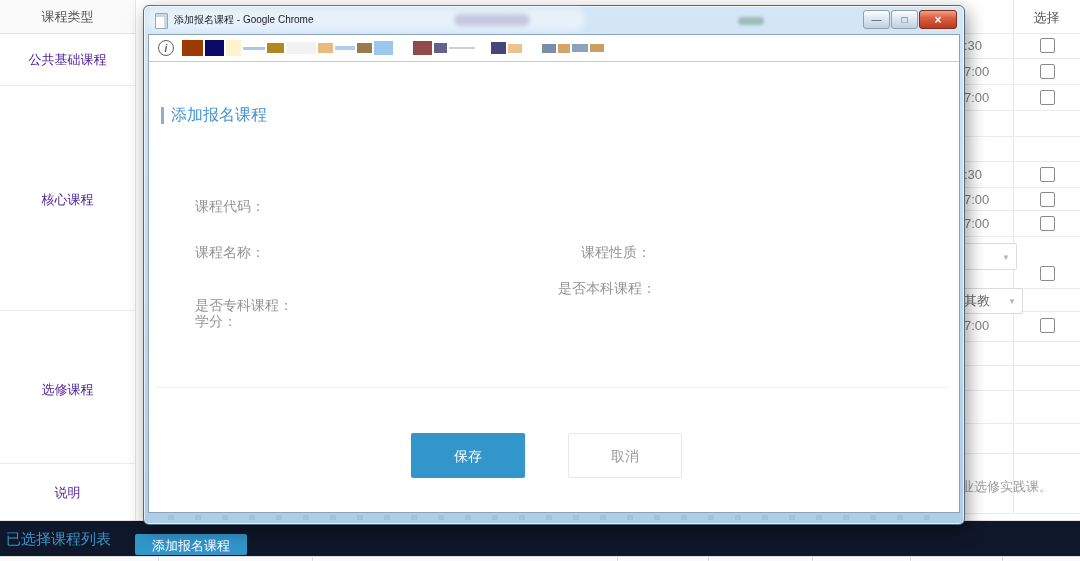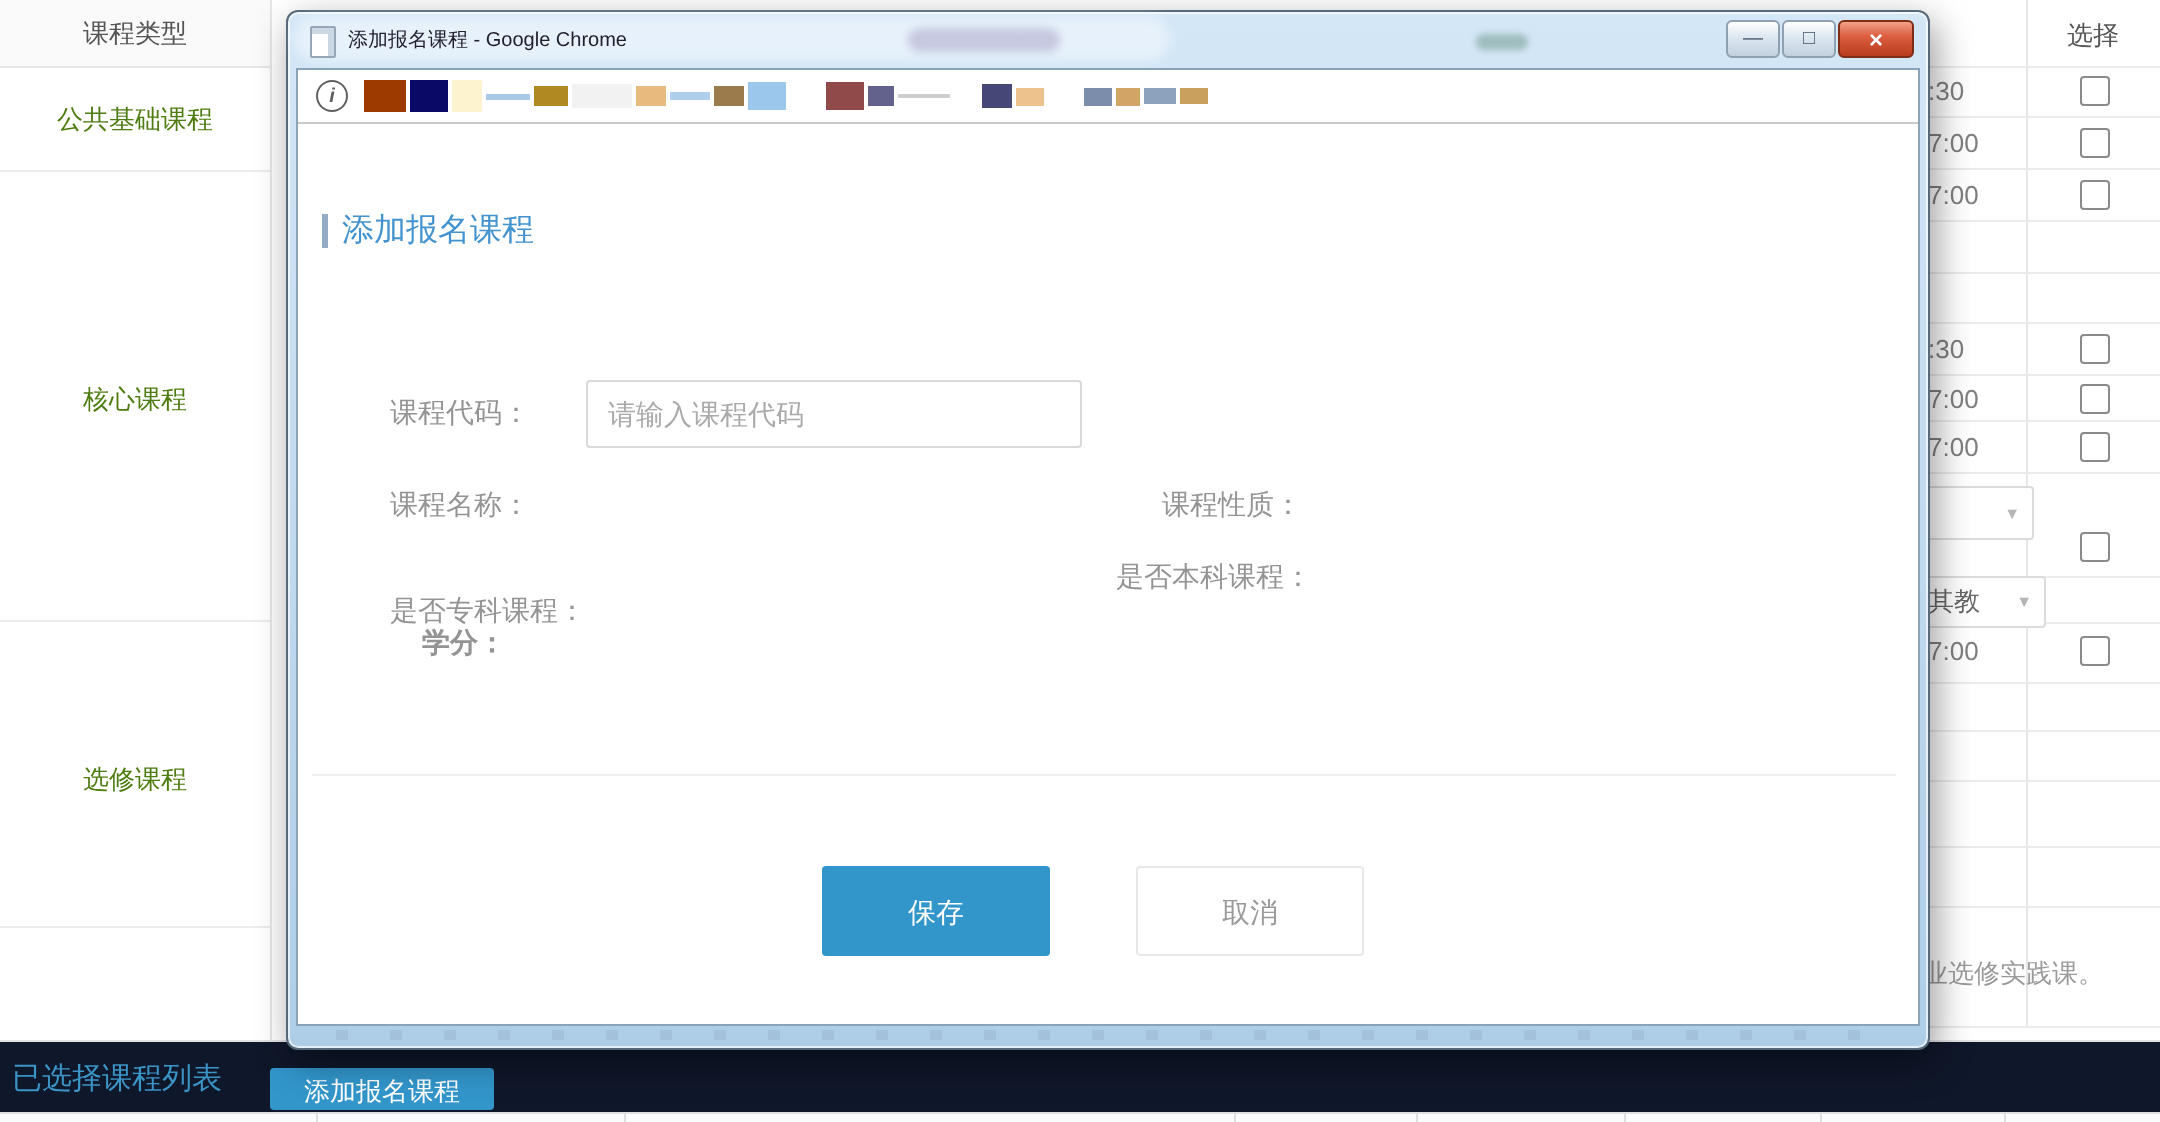--- a/index.html
+++ b/index.html
@@ -3,21 +3,21 @@
 <meta charset="utf-8">
 <style>
   html,body{margin:0;padding:0;background:#fff;}
   body{font-family:"Liberation Sans","DejaVu Sans",sans-serif;}
   .stage{position:relative;width:1080px;height:561px;background:#fff;overflow:hidden;}
 
   
   .left-header{position:absolute;left:0;top:0;width:135px;height:33px;background:#fafafa;
     border-bottom:1px solid #e6e6e6;color:#555;font-size:13px;text-align:center;line-height:33px;}
   .left-vline{position:absolute;left:135px;top:0;width:1px;height:520px;background:#e6e6e6;}
-  .left-cell{position:absolute;left:0;width:135px;color:#4d7c0f;font-size:13px;text-align:center;}
+  .left-cell{position:absolute;left:0;width:135px;color:#4c1d95;font-size:13px;text-align:center;}
   .lh1{position:absolute;left:0;top:85px;width:135px;height:1px;background:#ececec;}
   .lh2{position:absolute;left:0;top:310px;width:135px;height:1px;background:#ececec;}
   .lh3{position:absolute;left:0;top:463px;width:135px;height:1px;background:#ececec;}
 
   
   .right-panel{position:absolute;left:962px;top:0;width:118px;height:448px;}
   .right-panel .vl{position:absolute;left:51px;top:0;width:1px;height:513px;background:#e6e6e6;}
   .right-panel .hl{position:absolute;left:0;width:118px;height:1px;background:#ebebeb;}
   .rp-header{position:absolute;left:51px;top:9px;width:67px;text-align:center;color:#555;font-size:13px;}
   .rp-time{position:absolute;left:2px;color:#7f7f7f;font-size:13px;}
@@ -83,20 +83,21 @@
 <div class="stage">
 
   <div class="left-header">课程类型</div>
   <div class="left-vline"></div>
   <div class="lh1"></div>
   <div class="lh2"></div>
   <div class="lh3"></div>
   <div class="left-cell" style="top:51px;">公共基础课程</div>
   <div class="left-cell" style="top:191px;">核心课程</div>
   <div class="left-cell" style="top:381px;">选修课程</div>
+  <div class="left-cell" style="top:484px;">说明</div>
 
   <div class="right-panel">
     <div class="vl"></div>
     <div class="hl" style="top:33px"></div>
     <div class="hl" style="top:58px"></div>
     <div class="hl" style="top:84px"></div>
     <div class="hl" style="top:110px"></div>
     <div class="hl" style="top:136px"></div>
     <div class="hl" style="top:161px"></div>
     <div class="hl" style="top:187px"></div>
@@ -196,27 +197,26 @@
             <span style="display: inline-block; width: 12px; height: 9px; background: rgb(210, 165, 102);"></span>
             <span style="display: inline-block; width: 16px; height: 8px; background: rgb(139, 163, 189);"></span>
             <span style="display: inline-block; width: 14px; height: 8px; background: rgb(201, 160, 94);"></span>
           </span>
       </div>
 
       <div class="section-bar"></div>
       <div class="section-title">添加报名课程</div>
 
       <span class="f-label" style="left:46px;top:163px;">课程代码：</span>
-      <input class="code-input" type="text" placeholder="请输入课程代码" style="">
 
       <span class="f-label" style="left:46px;top:209px;">课程名称：</span>
       <span class="f-label" style="left:432px;top:209px;">课程性质：</span>
       <span class="f-label" style="left:46px;top:262px;">是否专科课程：</span>
       <span class="f-label" style="left:409px;top:245px;">是否本科课程：</span>
-      <span class="f-label" style="left:62px;top:278px;font-weight:bold;">学分：</span>
+      <span class="f-label" style="left:46px;top:278px;">学分：</span>
 
       <div class="divider"></div>
 
       <button class="btn btn-save">保存</button>
       <button class="btn btn-cancel">取消</button>
     </div>
   </div>
 
 </div>
 

